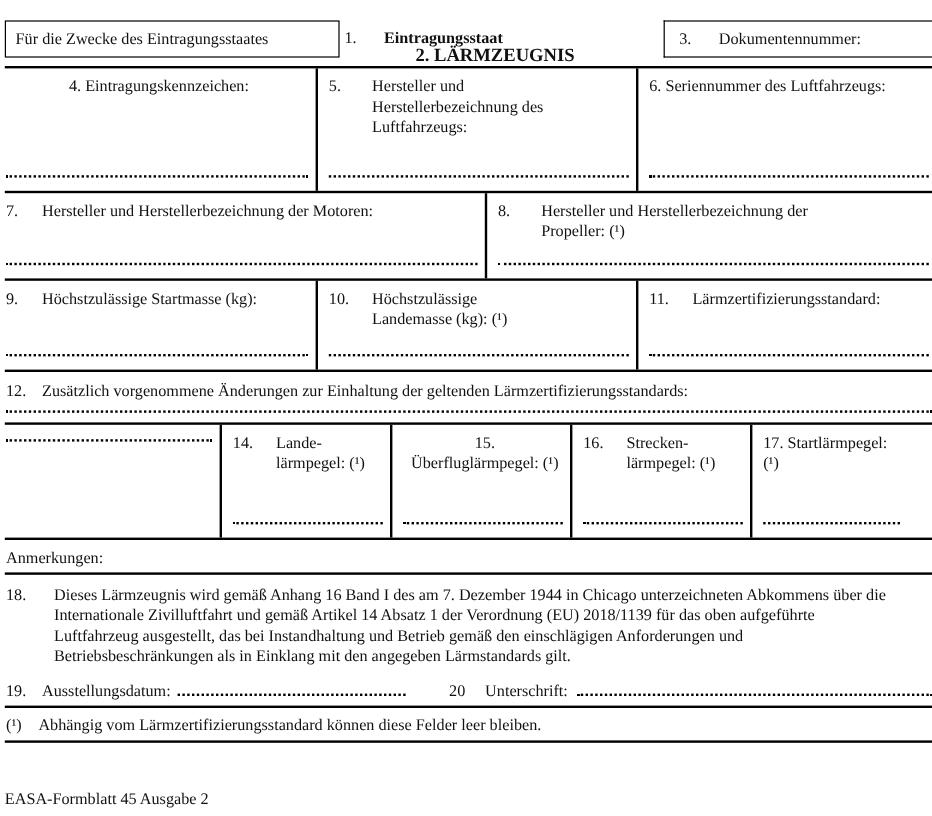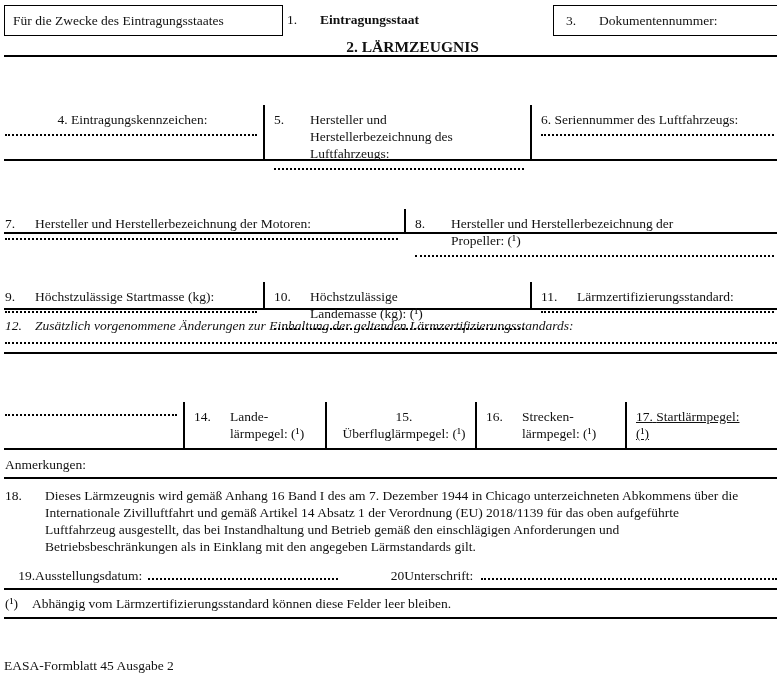--- a/index.html
+++ b/index.html
@@ -4,62 +4,62 @@
 <style>
   html,body{margin:0;padding:0;background:#fff;}
   body{
     width:777px;height:680px;overflow:hidden;color:#111;
     font-family:"Liberation Serif","DejaVu Serif",serif;
     font-size:13.5px;line-height:1.26;
   }
   .page{position:relative;width:777px;height:680px;background:#fff;}
 
   
-  .hdr{position:absolute;left:4px;top:5px;width:773px;height:31px;}
+  .hdr{position:absolute;left:4px;top:17px;width:773px;height:31px;}
   .hdr-box{position:absolute;top:0;height:31px;border:1.5px solid #000;
            box-sizing:border-box;display:flex;align-items:center;}
   .hdr-box.left{left:0;width:279px;padding:0 8px;}
   .hdr-box.right{left:549px;width:224px;border-right:none;padding:0 0 0 12px;}
   .hdr-mid{position:absolute;left:283px;top:6px;}
   .numgap{display:inline-block;width:33px;}
   .b{font-weight:bold;}
   .title{position:absolute;left:0;top:37px;width:777px;text-align:center;
          font-weight:bold;font-size:15.5px;margin-left:24px;}
 
   
   .tbl{position:absolute;left:4px;top:55px;width:773px;border-top:2px solid #000;}
   .row{display:flex;box-sizing:border-box;border-bottom:2px solid #000;}
   .row.noline{border-bottom:none;}
   .cell{box-sizing:border-box;display:flex;flex-direction:column;
-        padding:6px 3px 11px 9px;margin-top:48px;}
+        justify-content:space-between;padding:6px 3px 11px 9px;}
   .cell + .cell{border-left:2px solid #000;}
   .cell.first{padding-left:1px;}
   .lblrow{display:flex;align-items:flex-start;}
   .num{flex:none;width:36px;}
   .num.w30{width:30px;}
   .ml{white-space:pre-line;}
   .center{text-align:center;}
   .dots{border-bottom:2.5px dotted #000;margin:6px 3px 0 0;height:0;}
   .dots.full{margin-right:0;}
 
   
   .r456{height:104px;}
   .r78{height:73px;}
   .r91011{height:76px;}
-  .r12{height:44px;flex-direction:column;padding:7px 0 10px 1px;box-sizing:border-box;font-style:italic;}
+  .r12{height:44px;flex-direction:column;padding:7px 0 10px 1px;box-sizing:border-box;}
   .r1317{height:96px;}
   .rremarks{height:29px;padding:6px 0 0 1px;box-sizing:border-box;}
   .r18{height:85px;padding:8px 0 0 1px;box-sizing:border-box;}
-  .r1920{height:26px;align-items:flex-end;padding:0 0 4px 1px;box-sizing:border-box;text-align:right;}
+  .r1920{height:26px;align-items:flex-end;padding:0 0 4px 1px;box-sizing:border-box;}
   .rfoot{height:29px;align-items:center;padding-left:1px;box-sizing:border-box;}
 
   
   .w259{width:259px;} .w267{width:267px;} .w247{width:247px;}
   .w400{width:400px;} .w373{width:373px;}
-  .w179{width:179px;} .w147{width:142px;} .w150{width:150px;} .w147b{width:128px;text-decoration:underline;}
+  .w179{width:179px;} .w147{width:142px;} .w150{width:150px;} .w147b{width:128px;}
 
   .r12 .lblrow{margin-bottom:2px;}
   .para{display:flex;justify-content:center;}
   .para .num{width:40px;}
   .para .txt{flex:1;padding-right:34px;}
 
   .inlinedots{display:inline-block;border-bottom:2.5px dotted #000;height:0;
               align-self:flex-end;margin-bottom:4px;}
   .d190{width:190px;margin-left:6px;}
   .dgrow{flex:1;margin-left:8px;margin-right:0;}

